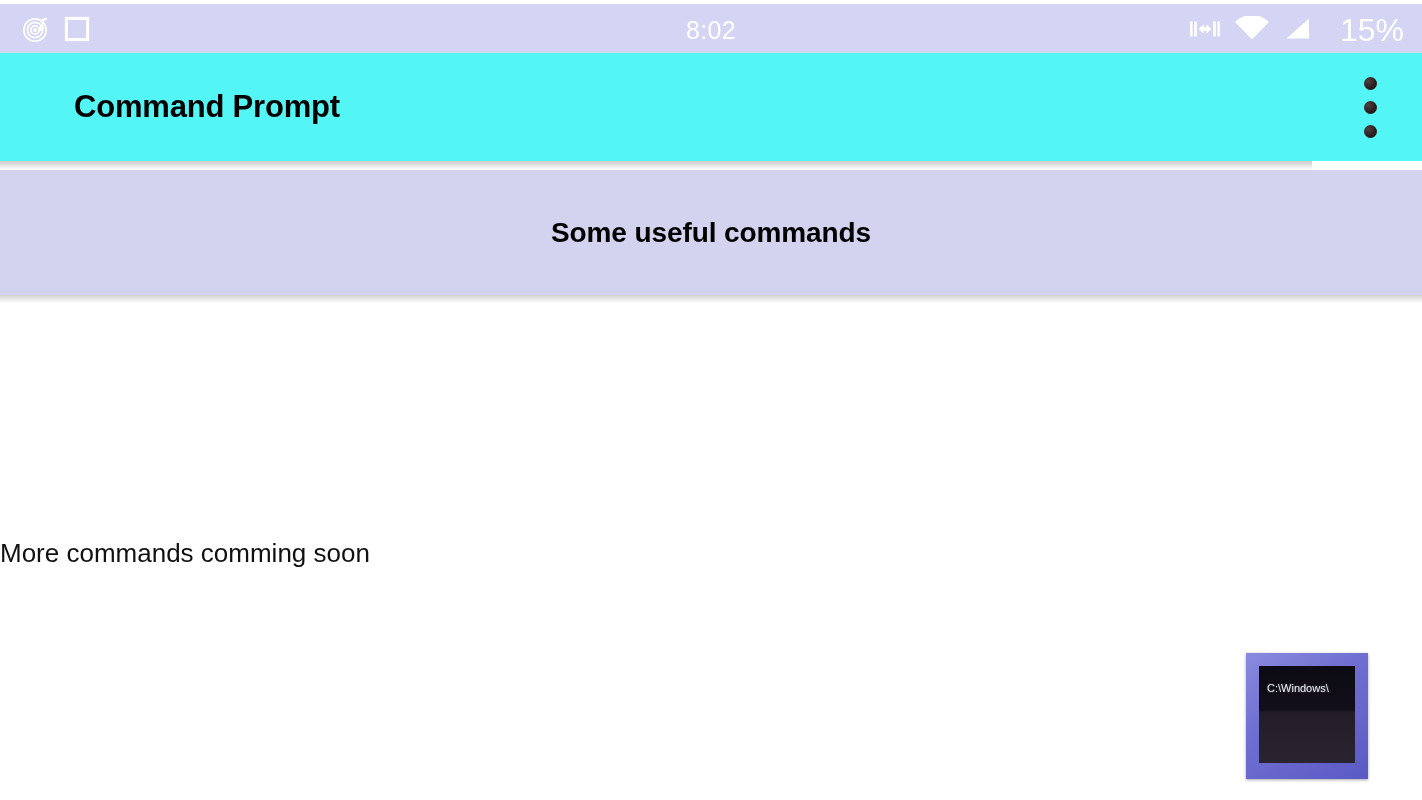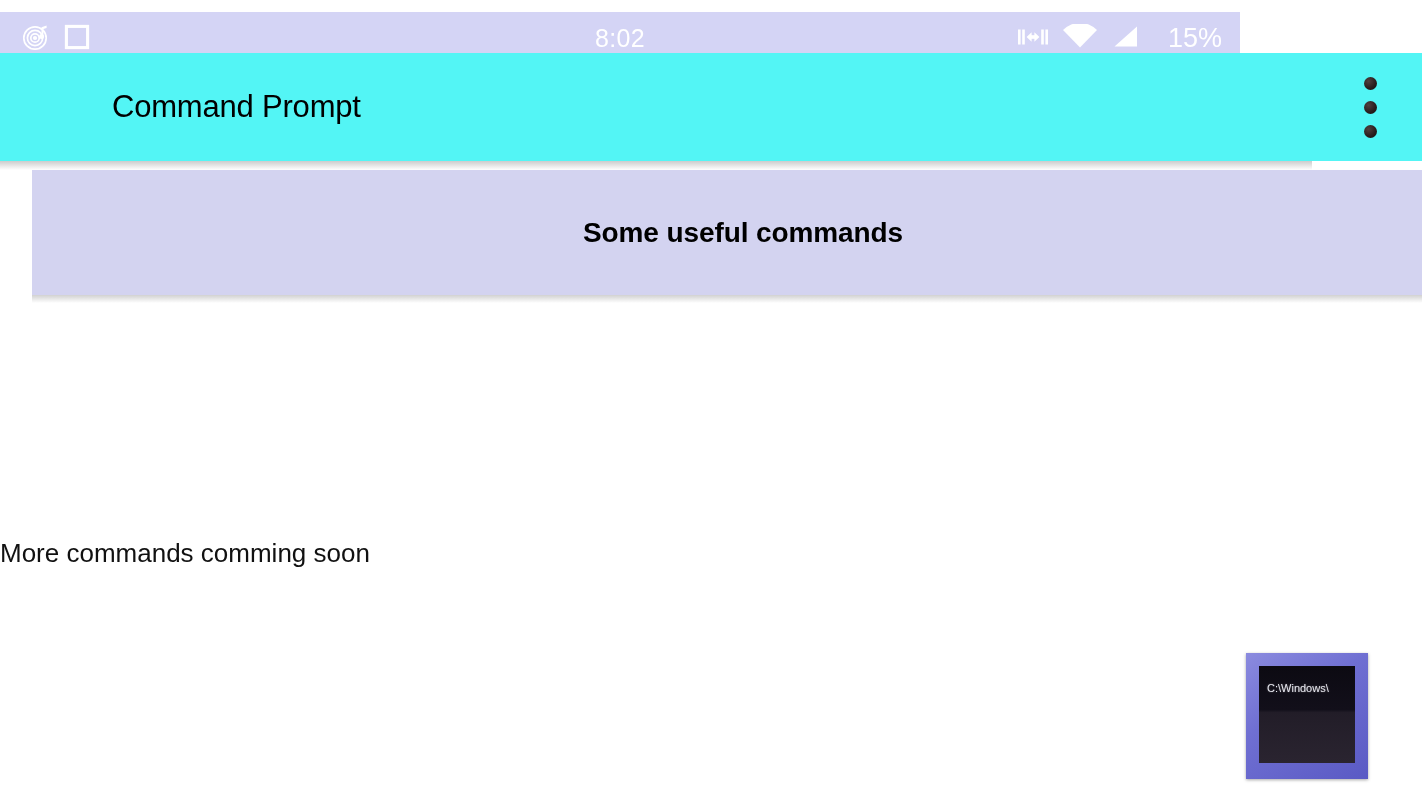--- a/index.html
+++ b/index.html
@@ -12,22 +12,22 @@
 
   body {
     background: #ffffff;
     font-family: "Liberation Sans", sans-serif;
     position: relative;
   }
 
   
   #status-bar {
     position: absolute;
-    top: 12px; left: 0;
-    width: 1240px;
+    top: 4px; left: 0;
+    width: 1422px;
     height: 53px;
     background: #d4d4f5;
     display: flex;
     align-items: center;
   }
 
   #status-left {
     display: flex;
     align-items: center;
     gap: 14px;
@@ -51,21 +51,21 @@
   #status-right {
     position: absolute;
     right: 18px;
     display: flex;
     align-items: center;
     gap: 13px;
   }
 
   #battery-text {
     color: #ffffff;
-    font-size: 27px;
+    font-size: 32px;
     font-weight: 400;
     margin-left: 14px;
   }
 
   
   #app-bar {
     position: absolute;
     top: 53px; left: 0;
     width: 1422px;
     height: 108px;
@@ -77,23 +77,23 @@
   #app-bar-shadow {
     position: absolute;
     top: 161px; left: 0;
     width: 1312px;
     height: 9px;
     background: linear-gradient(to bottom, rgba(0,0,0,0.20), rgba(0,0,0,0.0));
     pointer-events: none;
   }
 
   #app-bar-title {
-    padding-left: 112px;
+    padding-left: 74px;
     font-size: 31px;
-    font-weight: normal;
+    font-weight: bold;
     color: #000000;
     letter-spacing: -0.2px;
   }
 
   #overflow-menu {
     position: absolute;
     right: 45px;
     top: 24px;
     display: flex;
     flex-direction: column;
@@ -106,21 +106,20 @@
     height: 13px;
     border-radius: 50%;
     background: radial-gradient(circle at 35% 32%, #50403f 0%, #2b1f1f 55%, #140c0c 100%);
   }
 
   
   #card-list {
     position: absolute;
     top: 170px; left: 0;
     width: 1163px;
-    padding-left: 32px;
   }
 
   .card {
     position: relative;
     width: 1422px;
     background: #d3d3f0;
     display: flex;
     align-items: center;
     justify-content: center;
     margin-bottom: 15px;

